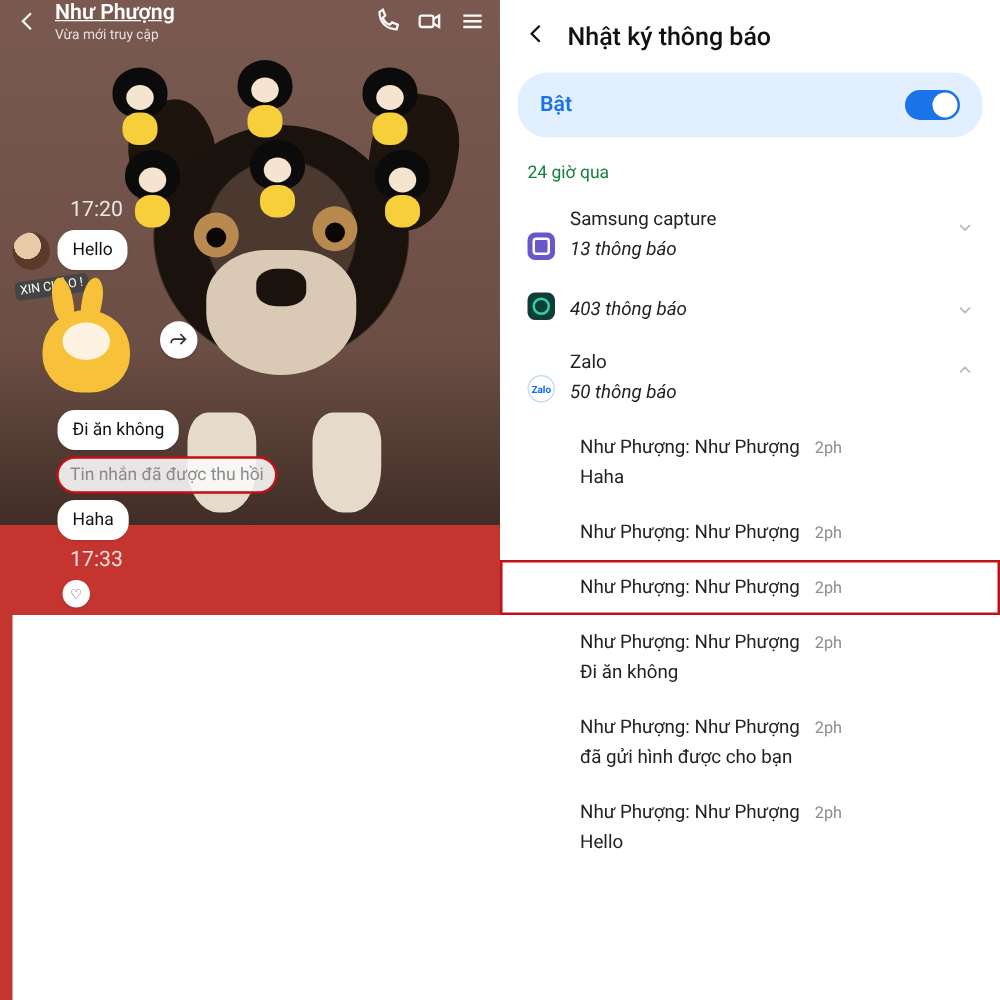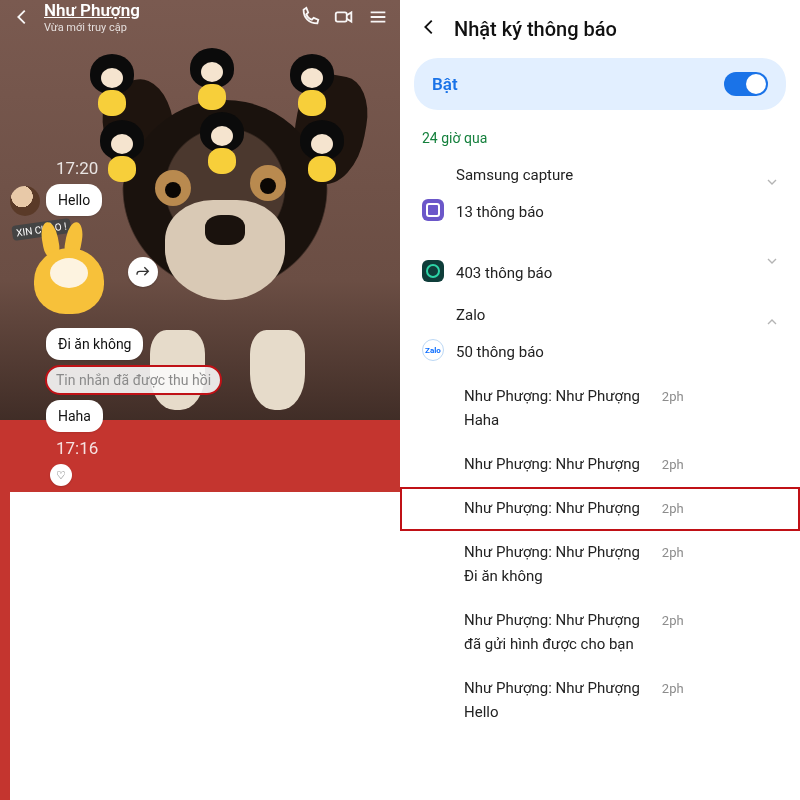--- a/index.html
+++ b/index.html
@@ -76,25 +76,25 @@
   .section-label { padding:6px 22px 10px 22px; color:#15803d; font-size:14px; }
   .appitem { padding:10px 22px 14px 22px; display:flex; align-items:flex-end; gap:12px; position:relative; }
   .appitem .icon { width:22px; height:22px; border-radius:6px; flex:none; margin-top:2px; }
   .appitem .icon.cap { background:#6b57c9; display:flex; align-items:center; justify-content:center; }
   .appitem .icon.cap::after{content:"";width:10px;height:10px;border:2px solid #fff;border-radius:3px;}
   .appitem .icon.sys { background:#0f3d3a; display:flex; align-items:center; justify-content:center; }
   .appitem .icon.sys::after{content:"";width:10px;height:10px;border:2px solid #2dd4a7;border-radius:50%;}
   .appitem .icon.zalo { background:#fff; border:1px solid #bcd8f5; display:flex; align-items:center; justify-content:center; color:#0a6cff; font-size:8px; font-weight:700; border-radius:50%; }
   .appitem .txt { flex:1; }
   .appitem .name { font-size:15px; color:#222; }
-  .appitem .count { font-size:15px; color:#222; margin-top:19px; }
+  .appitem .count { font-size:15px; color:#222; margin-top:6px;font-style:italic; }
   .chev { position:absolute; right:20px; top:18px; color:#b4b4b4; }
   .notif { padding:12px 22px 14px 64px; position:relative; }
   .notif .t1 { font-size:15px; color:#222; }
-  .notif .time { color:#8c8c8c; font-size:13px; margin-left:22px; }
+  .notif .time { color:#8c8c8c; font-size:13px; margin-left:12px; }
   .notif .t2 { font-size:15px; color:#222; margin-top:6px; }
   .notif.redbox2 { outline:2px solid #c01116; outline-offset:-2px; }
 </style>
 </head>
 <body>
 
 <div class="left">
   <div class="chatbg">
     <div class="sky"></div>
     <div class="dog">
@@ -206,21 +206,21 @@
 
     <div class="row">
       <div style="width:30px"></div>
       <div class="bubble gray redbox">Tin nhắn đã được thu hồi</div>
     </div>
 
     <div class="row">
       <div style="width:30px"></div>
       <div class="bubble">Haha</div>
     </div>
-    <div class="tstamp">17:16</div>
+    <div class="tstamp">17:33</div>
     <div class="heart">♡</div>
 
     <div class="row right">
       
     </div>
 
   </div>
 
 </div>
 

